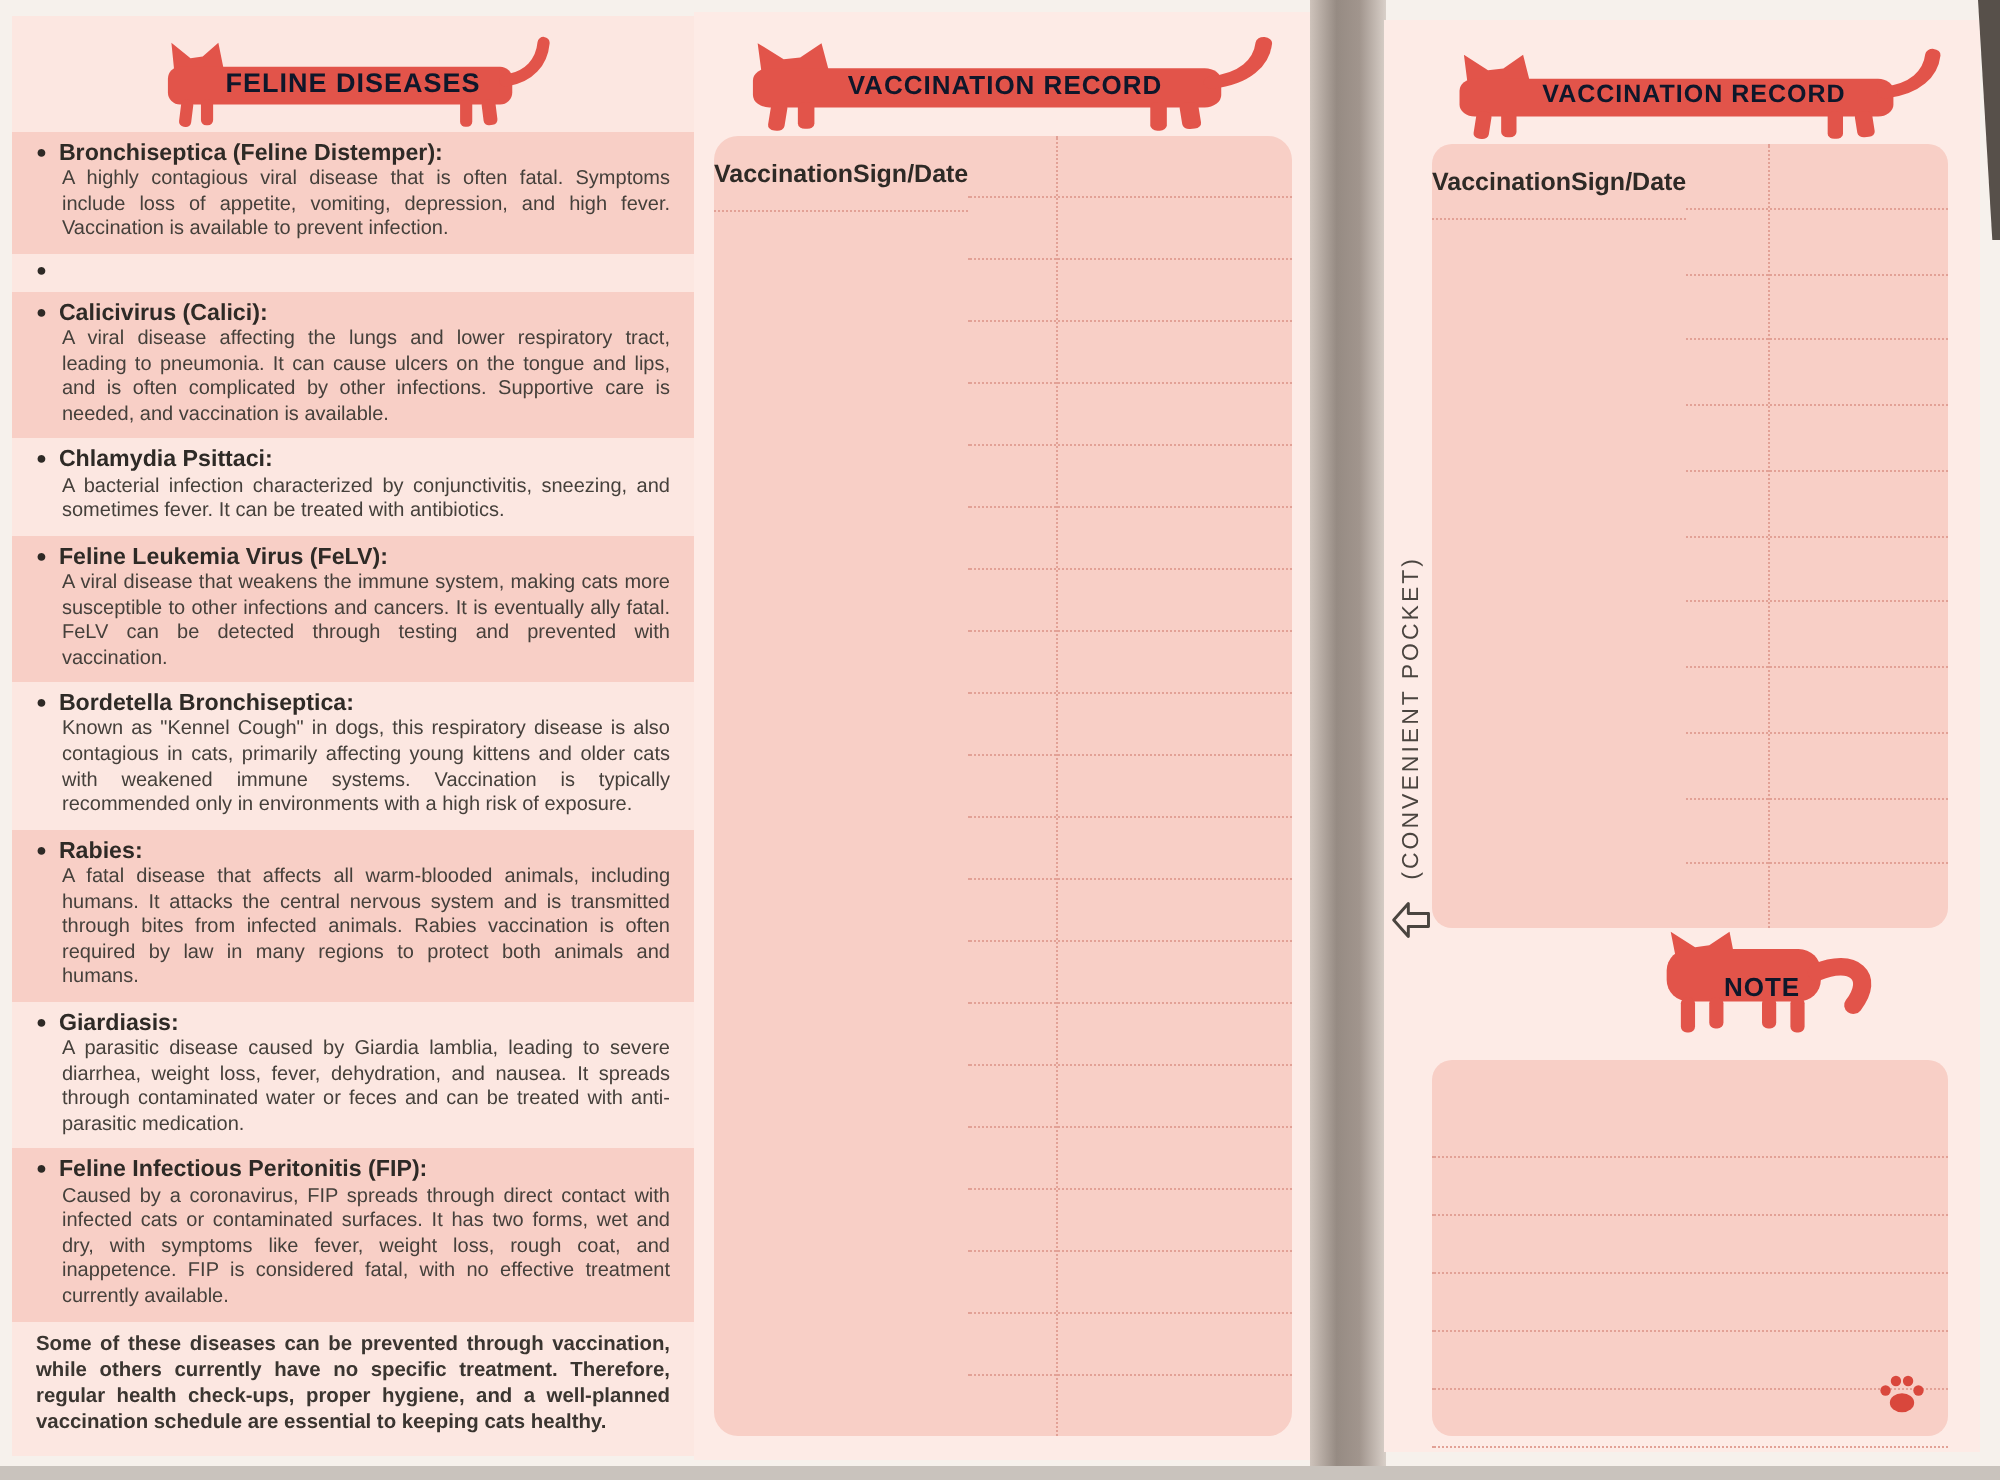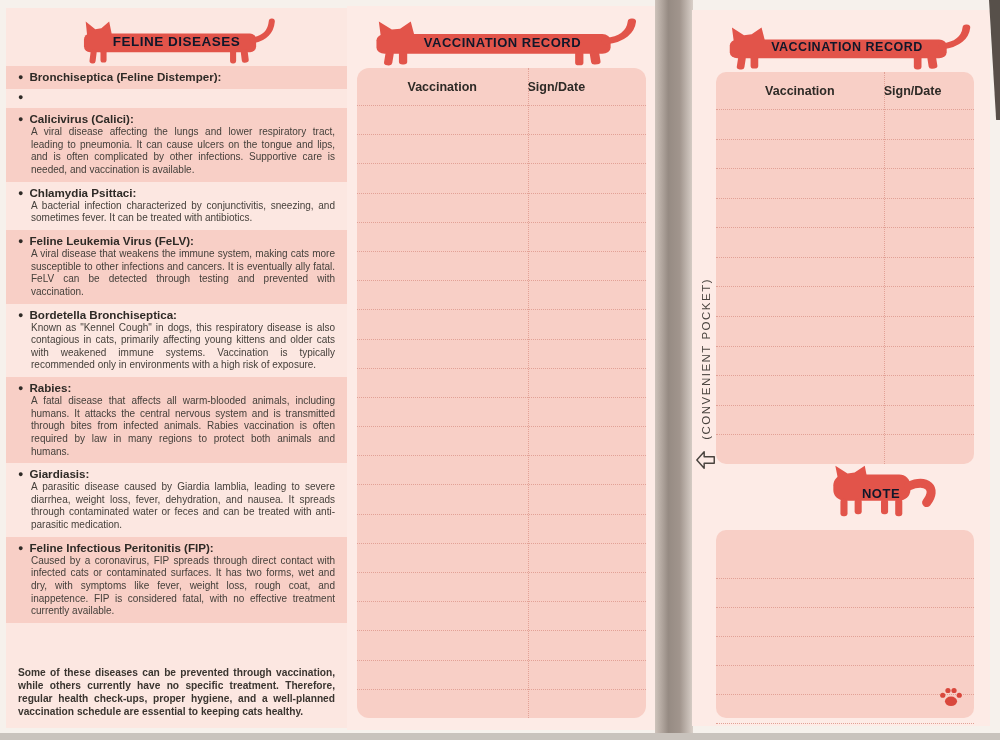--- a/index.html
+++ b/index.html
@@ -27,21 +27,21 @@
   .disease-name{font-weight:bold; font-size:11.6px; line-height:1.22; color:#2e2a26;}
   .disease-desc{font-size:10px; line-height:1.26; text-align:justify; padding-left:13px;
          color:#45403b;}
   .left-footer{position:absolute; left:0; right:0; bottom:4px; padding:5px 12px 6px 12px;
          font-weight:bold; font-size:10.2px; line-height:1.28; text-align:justify; color:#3a3530;}
 
   
   .middle-panel{left:347px; top:6px; width:311px; height:724px; background:var(--page-light);}
   .middle-banner{left:50%; transform:translateX(-50%); top:12px; width:272px; height:50px;}
   .vtable{position:absolute; background:var(--table-pink); border-radius:12px;
-         display:flex; flex-direction:column;}
+         display:flex; flex-direction:row;}
   .middle-table{left:10px; right:12px; top:62px; bottom:12px;}
   .thead{display:flex; height:38px; align-items:center; flex:none;
          border-bottom:1px dotted var(--dotted-line); font-weight:bold; font-size:12.5px; color:#2e2a26;}
   .thead .col1{width:59%; text-align:center;}
   .thead .col2{flex:1; }
   .rows{flex:1; display:flex; flex-direction:column;}
   .row{flex:1; border-bottom:1px dotted var(--dotted-line);}
   .row:last-child{border-bottom:none;}
   .vdivider{position:absolute; top:0; bottom:0; left:59%; border-left:1px dotted var(--dotted-line);}
 
@@ -92,20 +92,21 @@
       </svg>
       <span class="banner-title">FELINE DISEASES</span>
     </div>
 
     <div class="disease-list">
       <div class="disease-item hl">
         <div class="disease-name-row">
           <span class="bullet">●</span>
           <span class="disease-name">Bronchiseptica (Feline Distemper):</span>
         </div>
+        <div class="disease-desc">A highly contagious viral disease that is often fatal. Symptoms include loss of appetite, vomiting, depression, and high fever. Vaccination is available to prevent infection.</div>
       </div>
 
       <div class="disease-item">
         <div class="disease-name-row">
           <span class="bullet">●</span>
         </div>
       </div>
 
       <div class="disease-item hl">
         <div class="disease-name-row">

